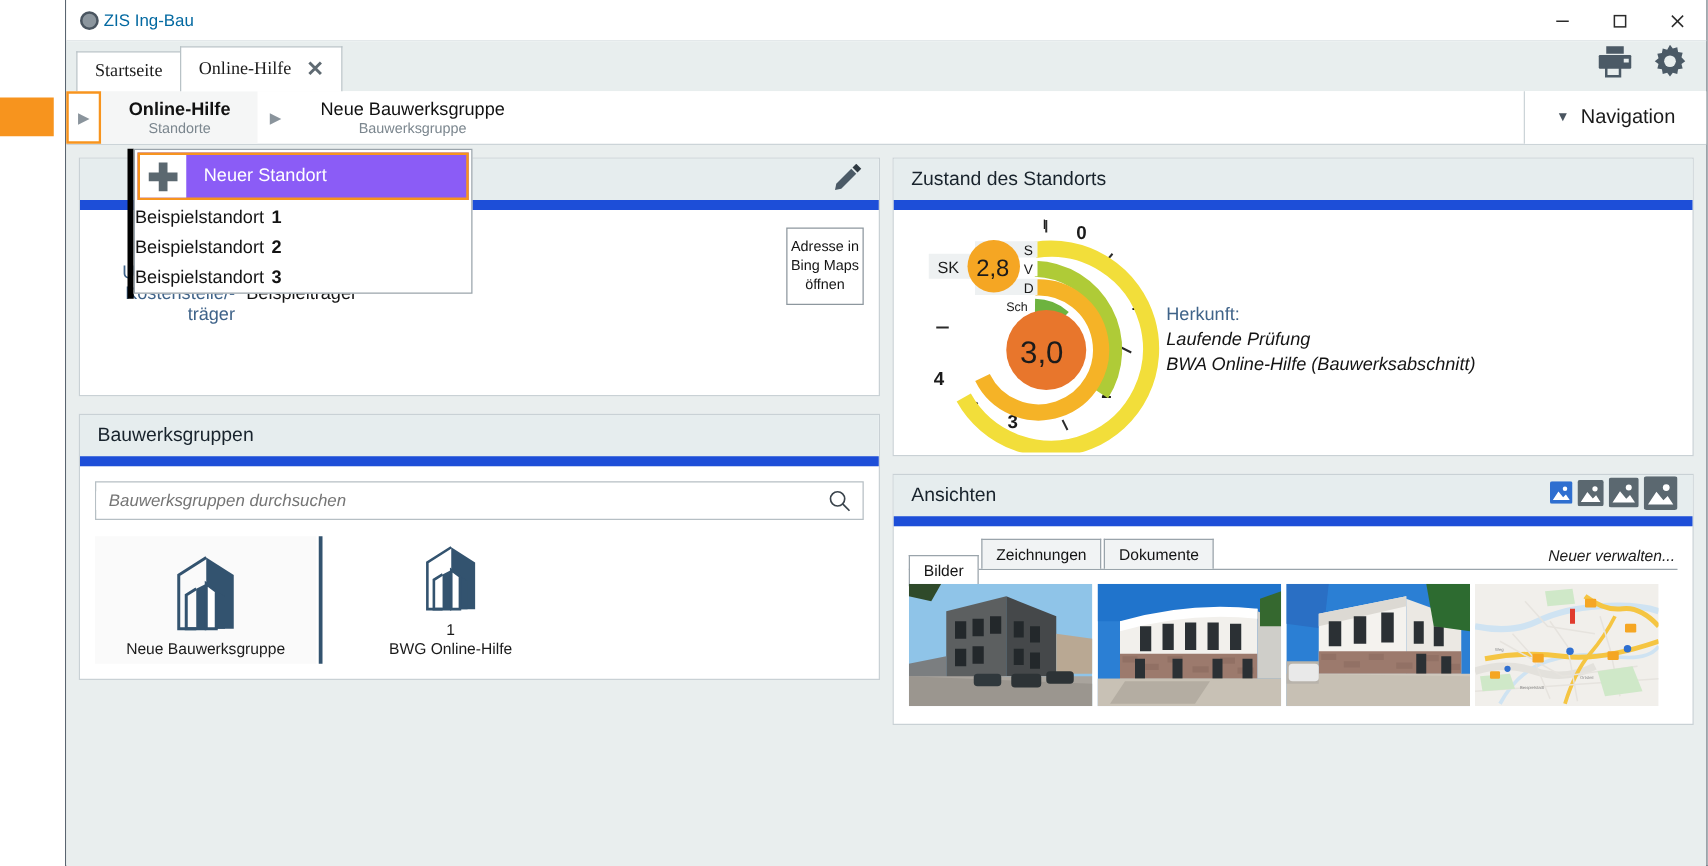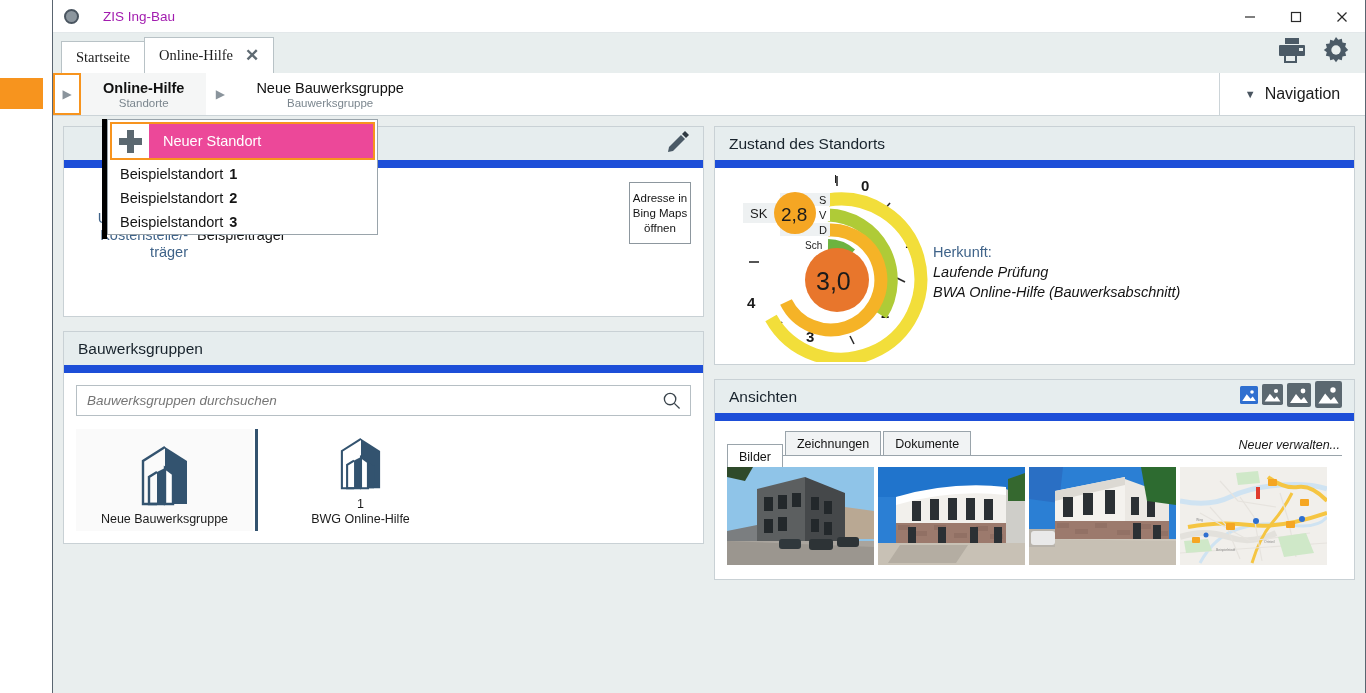--- a/index.html
+++ b/index.html
@@ -12,21 +12,21 @@
 
   
   #app-window{ position:absolute; left:52px; top:0; width:1314px; height:693px;
     background:#ffffff; border:1px solid #5a6570; border-top:none; }
 
   
   #title-bar{ position:relative; height:33px; background:#ffffff;
     border-bottom:1px solid #e3e8ea; display:flex; align-items:center; }
   #app-icon{ margin-left:11px; width:15px; height:15px; border-radius:50%;
     border:2px solid #4a5560; background:#8c969e; display:inline-block; }
-  #app-title{ margin-left:24px; font-size:13.5px; color:#a21caf;text-align:center; }
+  #app-title{ margin-left:4px; font-size:13.5px; color:#0369a1;text-align:center; }
   .win-btns{ position:absolute; right:0; top:0; height:33px; display:flex; }
   .win-btn{ width:46px; height:33px; display:flex; align-items:center;
     justify-content:center; color:#2a2a2a; font-size:14px; }
 
   
   #tab-strip{ position:relative; height:40px; background:#e8eeee;
     display:flex; align-items:flex-end; padding-left:8px;font-family:Liberation Serif, serif; }
   .tab{ height:32px; background:#ffffff; border:1px solid #b8c2c6;
     border-bottom:none; display:flex; align-items:center; padding:0 14px;
     font-size:14.5px; color:#1b1b1b; margin-right:-1px; position:relative; }
@@ -114,25 +114,25 @@
     font-style:italic; color:#1b1b1b; }
   #thumbs{ display:flex; gap:4px; margin-top:11px; }
   .thumb{ width:147px; height:98px; overflow:hidden; position:relative; }
 
   
   #dd-shadow{ position:absolute; left:49px; top:119px; width:5px; height:120px;
     background:#000; z-index:18; }
   #dropdown{ position:absolute; left:54px; top:119px; width:271px;
     background:#ffffff; border:1px solid #9aa4ab; z-index:20; }
   #dd-new{ margin:2px; height:38px; border:2px solid #F7941E;
-    background:#ec4899; display:flex; align-items:center; }
+    background:#8b5cf6; display:flex; align-items:center; }
   #dd-new-ico{ width:37px; height:34px; background:#ffffff; display:flex;
     align-items:center; justify-content:center; }
   #dd-new-label{ color:#ffffff; font-size:14.5px; margin-left:14px; }
-  .dd-item{ height:24px; display:flex; align-items:center; padding-left:12px;
+  .dd-item{ height:24px; display:flex; align-items:center; padding-left:0;
     font-size:14.5px; color:#141414; }
   .dd-item .idx{ margin-left:6px; font-weight:bold; }
 </style>
 </head>
 <body>
 
 <div id="annot-marker"></div>
 
 <div id="app-window">
 

